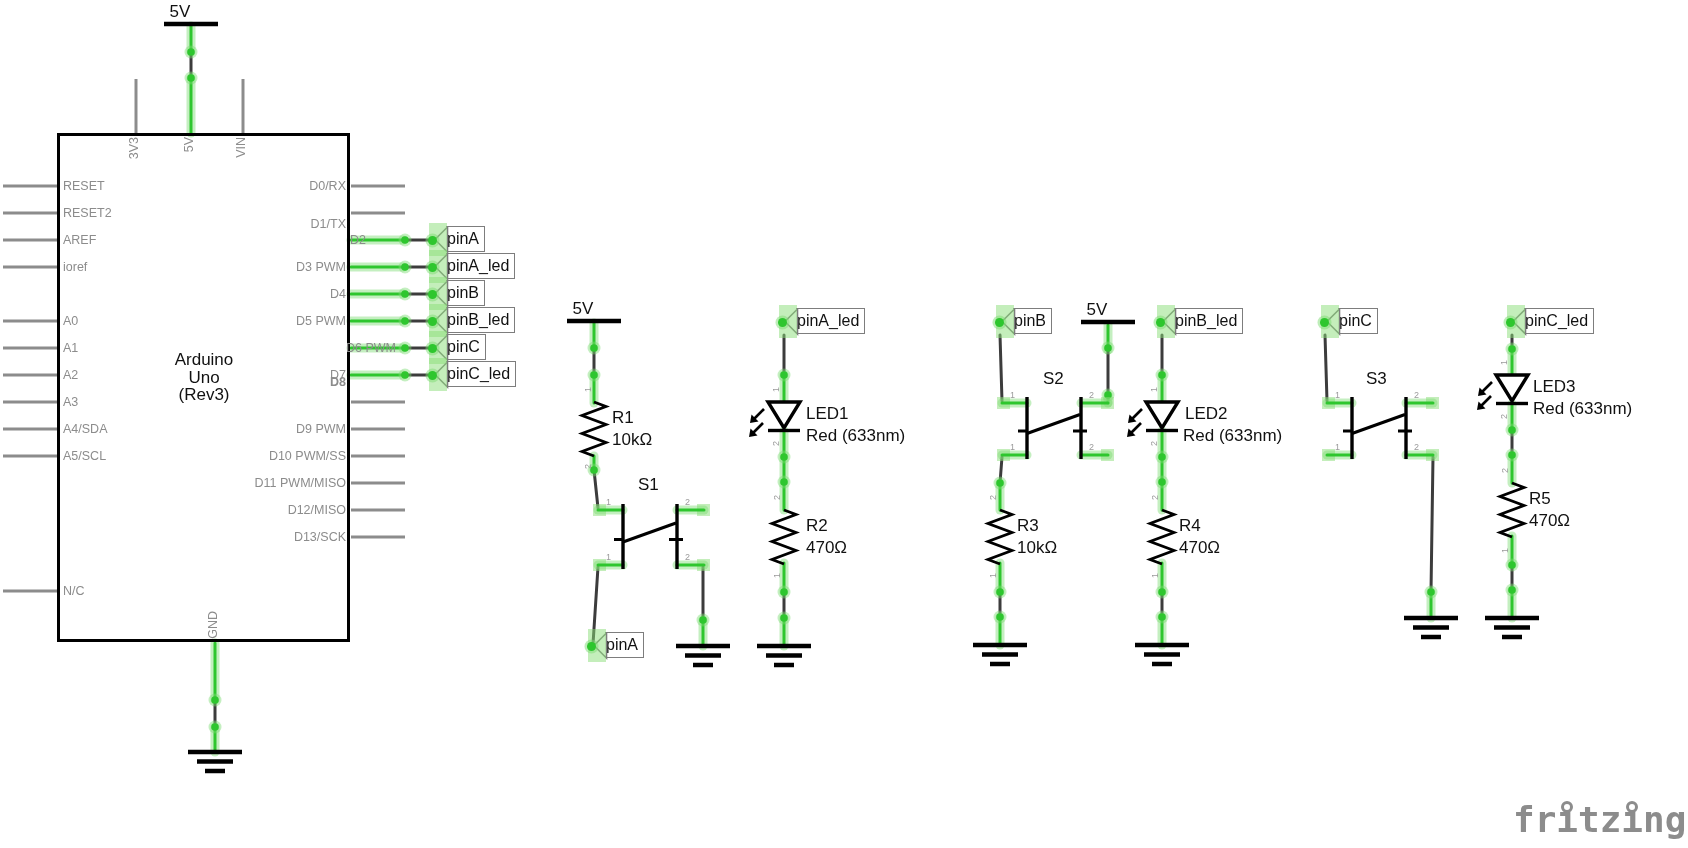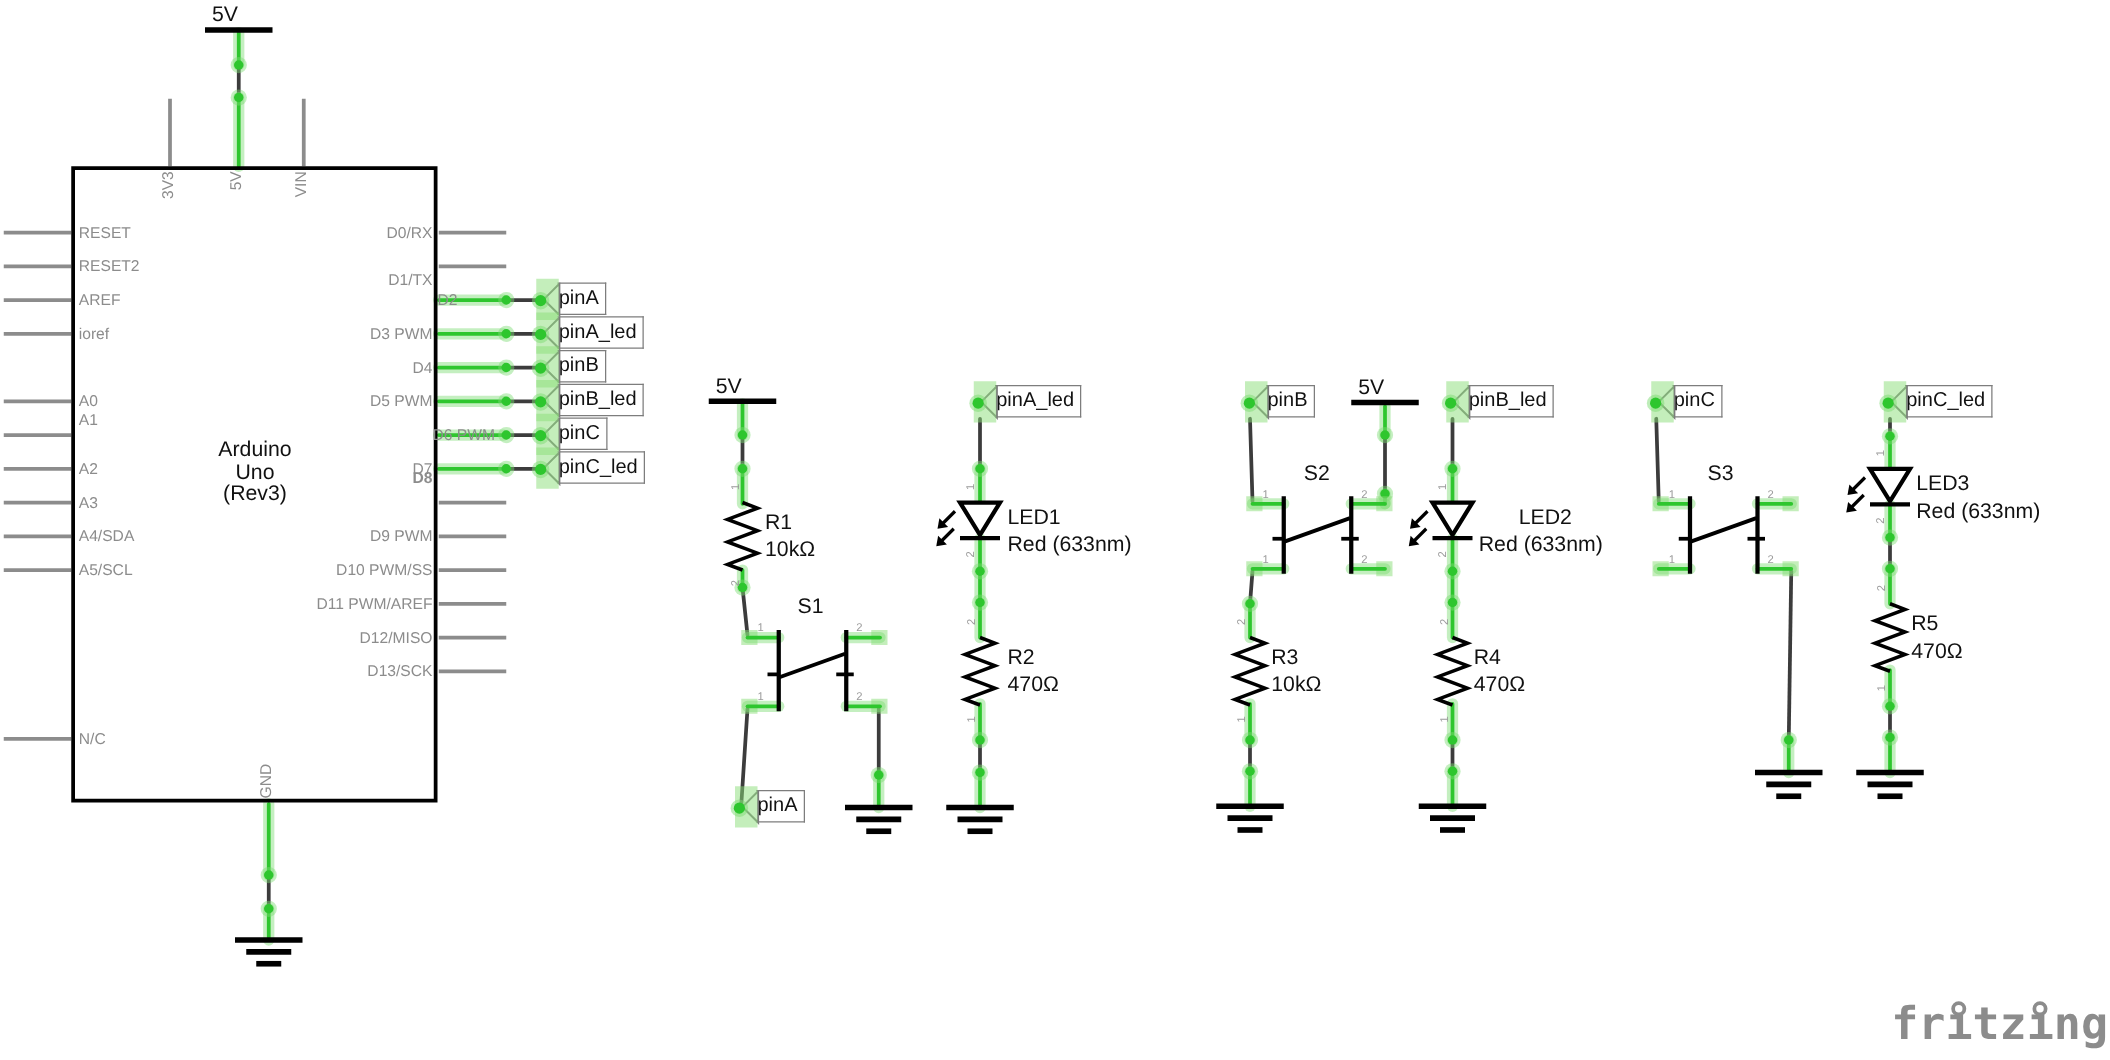--- a/index.html
+++ b/index.html
@@ -322,38 +322,38 @@
       <div>Arduino</div>
       <div>Uno</div>
       <div>(Rev3)</div>
     </div>
     <div class="abs" id="fritzing-logo" style="left: 1513px; top: 799px;">frıtzıng</div>
   <span class="abs pin-label" style="left: 63px; top: 178px;">RESET</span>
       <span class="abs pin-label" style="left: 63px; top: 205px;">RESET2</span>
       <span class="abs pin-label" style="left: 63px; top: 232px;">AREF</span>
       <span class="abs pin-label" style="left: 63px; top: 259px;">ioref</span>
       <span class="abs pin-label" style="left: 63px; top: 313px;">A0</span>
-      <span class="abs pin-label" style="left: 63px; top: 328px;">A1</span>
+      <span class="abs pin-label" style="left: 63px; top: 340px;">A1</span>
       <span class="abs pin-label" style="left: 63px; top: 367px;">A2</span>
       <span class="abs pin-label" style="left: 63px; top: 394px;">A3</span>
       <span class="abs pin-label" style="left: 63px; top: 421px;">A4/SDA</span>
       <span class="abs pin-label" style="left: 63px; top: 448px;">A5/SCL</span>
       <span class="abs pin-label" style="left: 63px; top: 583px;">N/C</span>
       <span class="abs pin-label right" style="top: 178px; right: 1342px;">D0/RX</span>
       <span class="abs pin-label right" style="top: 216px; right: 1342px;">D1/TX</span>
       <span class="abs pin-label right" style="top: 232px; right: 1322px;">D2</span>
       <span class="abs pin-label right" style="top: 259px; right: 1342px;">D3 PWM</span>
       <span class="abs pin-label right" style="top: 286px; right: 1342px;">D4</span>
       <span class="abs pin-label right" style="top: 313px; right: 1342px;">D5 PWM</span>
       <span class="abs pin-label right" style="top: 340px; right: 1292px;">D6 PWM</span>
       <span class="abs pin-label right" style="top: 367px; right: 1342px;">D7</span>
       <span class="abs pin-label right" style="top: 374px; right: 1342px; font-weight: bold;">D8</span>
       <span class="abs pin-label right" style="top: 421px; right: 1342px;">D9 PWM</span>
       <span class="abs pin-label right" style="top: 448px; right: 1342px;">D10 PWM/SS</span>
-      <span class="abs pin-label right" style="top: 475px; right: 1342px;">D11 PWM/AREF</span>
+      <span class="abs pin-label right" style="top: 475px; right: 1342px;">D11 PWM/MISO</span>
       <span class="abs pin-label right" style="top: 502px; right: 1342px;">D12/MISO</span>
       <span class="abs pin-label right" style="top: 529px; right: 1342px;">D13/SCK</span>
       <span class="abs abs vpin" style="left: 127px; top: 137px;">3V3</span>
       <span class="abs abs vpin" style="left: 182px; top: 137px;">5V</span>
       <span class="abs abs vpin" style="left: 234px; top: 137px;">VIN</span>
       <span class="abs abs vpin" style="left: 206px; bottom: 209px;">GND</span>
       <span class="abs power-label" style="left: 158px; top: 3px;">5V</span>
       <span class="abs power-label" style="left: 561px; top: 300px;">5V</span>
       <span class="abs power-label" style="left: 1075px; top: 301px;">5V</span>
       <span class="abs comp-label" style="left: 612px; top: 407px;">R1</span>
@@ -361,21 +361,21 @@
       <span class="abs comp-label" style="left: 806px; top: 515px;">R2</span>
       <span class="abs comp-label" style="left: 806px; top: 537px;">470Ω</span>
       <span class="abs comp-label" style="left: 1017px; top: 515px;">R3</span>
       <span class="abs comp-label" style="left: 1017px; top: 537px;">10kΩ</span>
       <span class="abs comp-label" style="left: 1179px; top: 515px;">R4</span>
       <span class="abs comp-label" style="left: 1179px; top: 537px;">470Ω</span>
       <span class="abs comp-label" style="left: 1529px; top: 488px;">R5</span>
       <span class="abs comp-label" style="left: 1529px; top: 510px;">470Ω</span>
       <span class="abs comp-label" style="left: 806px; top: 403px;">LED1</span>
       <span class="abs comp-label" style="left: 806px; top: 425px;">Red (633nm)</span>
-      <span class="abs comp-label" style="left: 1215px; top: 403px;">LED2</span>
+      <span class="abs comp-label" style="left: 1185px; top: 403px;">LED2</span>
       <span class="abs comp-label" style="left: 1183px; top: 425px;">Red (633nm)</span>
       <span class="abs comp-label" style="left: 1533px; top: 376px;">LED3</span>
       <span class="abs comp-label" style="left: 1533px; top: 398px;">Red (633nm)</span>
       <span class="abs comp-label" style="left: 638px; top: 474px;">S1</span>
       <span class="abs comp-label" style="left: 1043px; top: 368px;">S2</span>
       <span class="abs comp-label" style="left: 1366px; top: 368px;">S3</span>
       <div class="flag" style="left: 433px; top: 226px;">
         <span class="fbox">pinA</span>
         <svg width="16" height="28">
           <polygon points="14.5,1 2,13.5 14.5,26" fill="#fff" stroke="#7d7d7d" stroke-width="1.6"></polygon>

